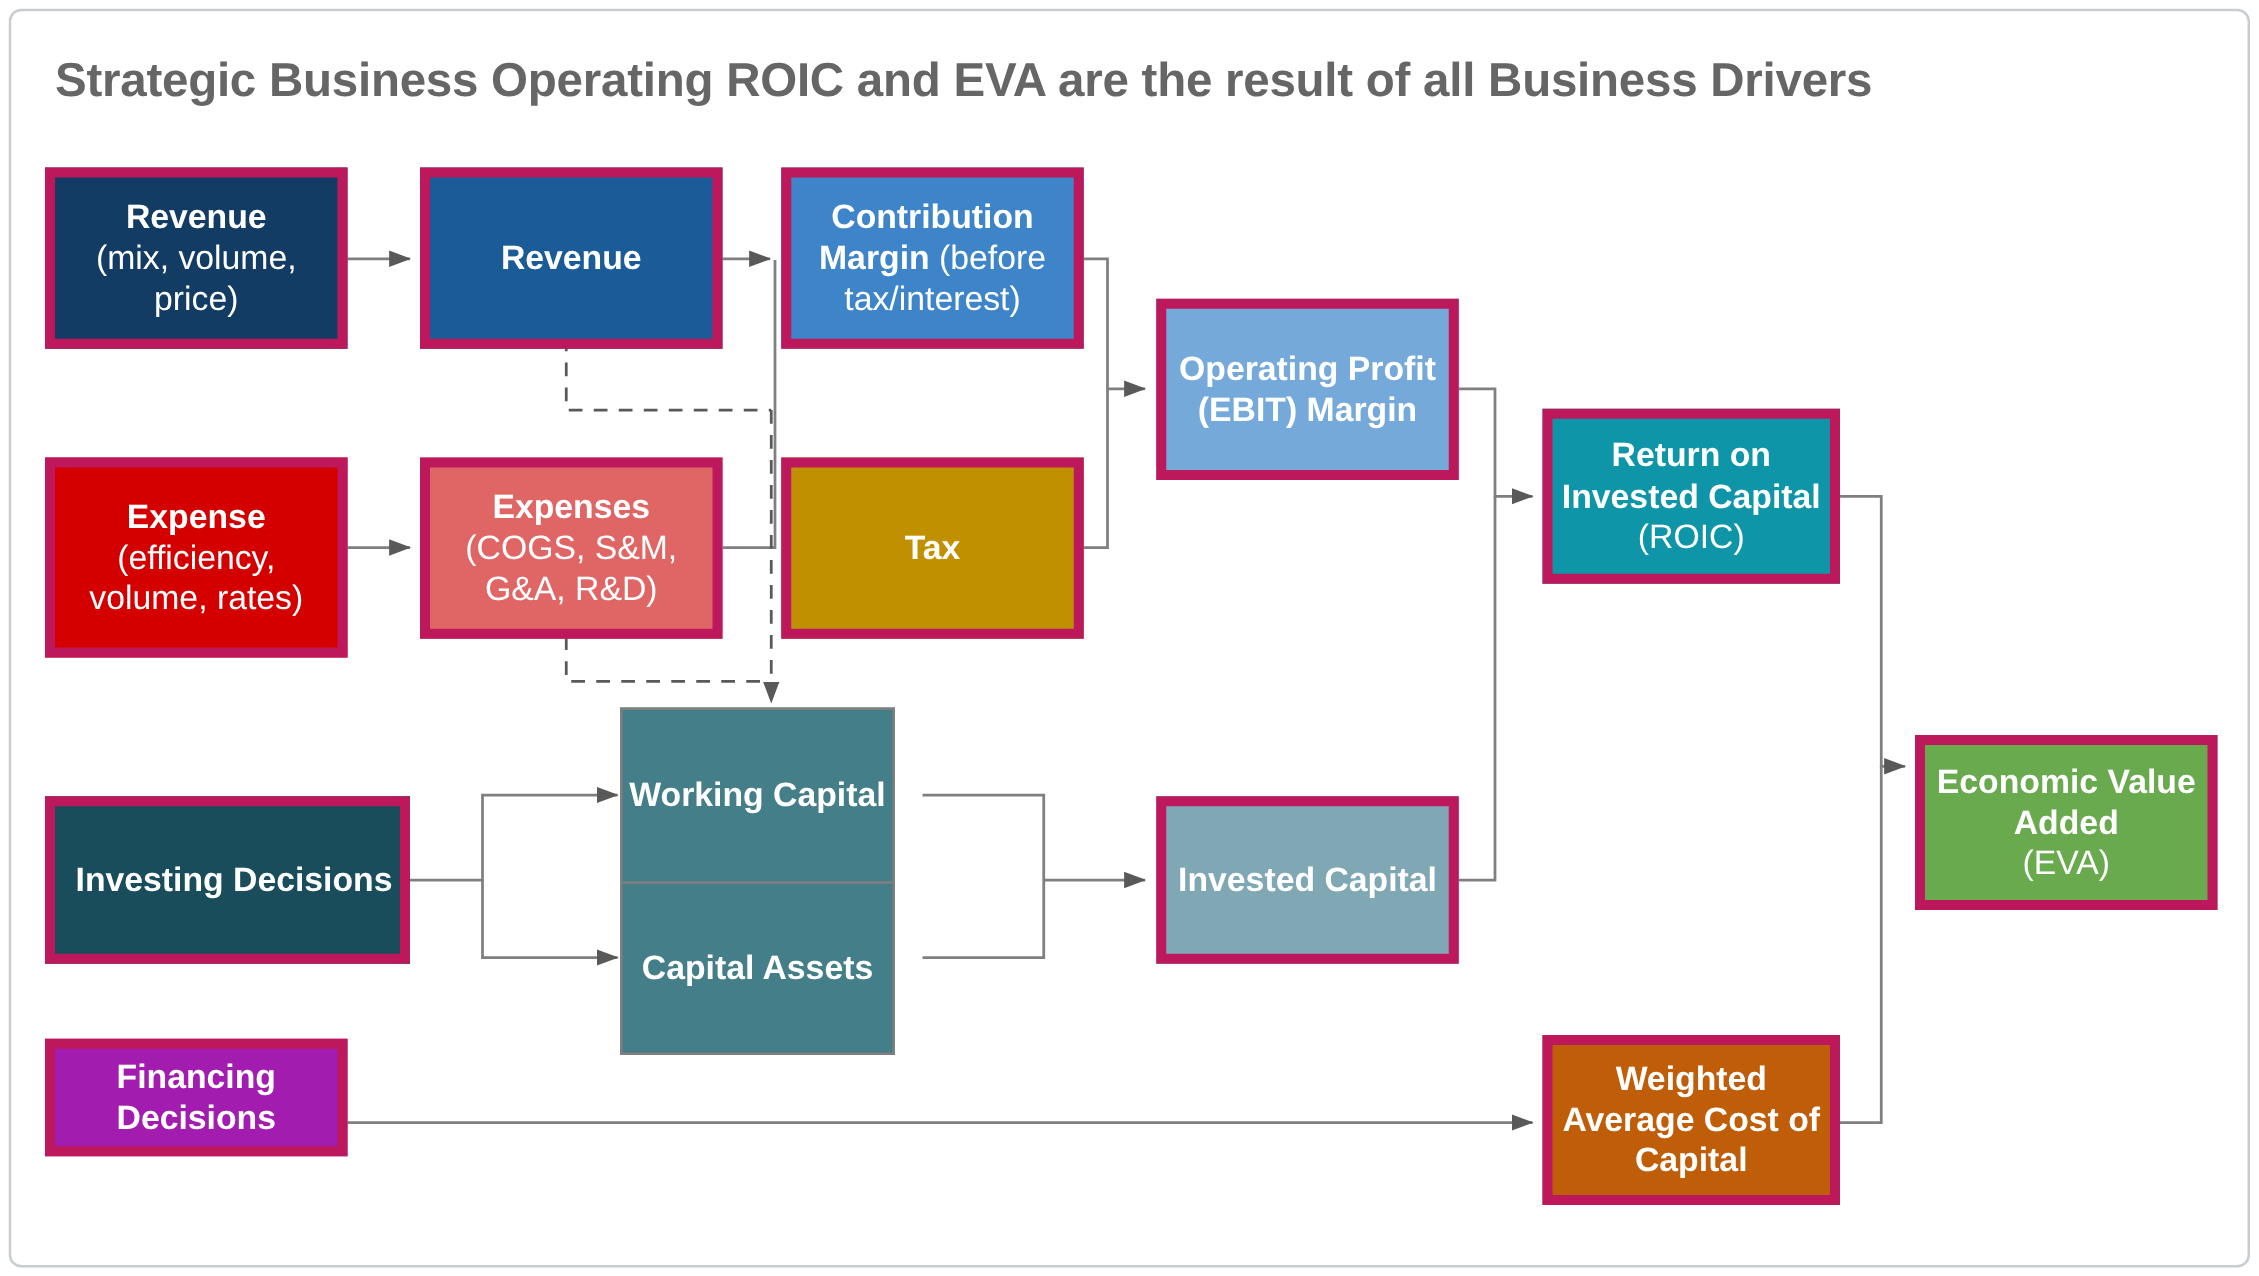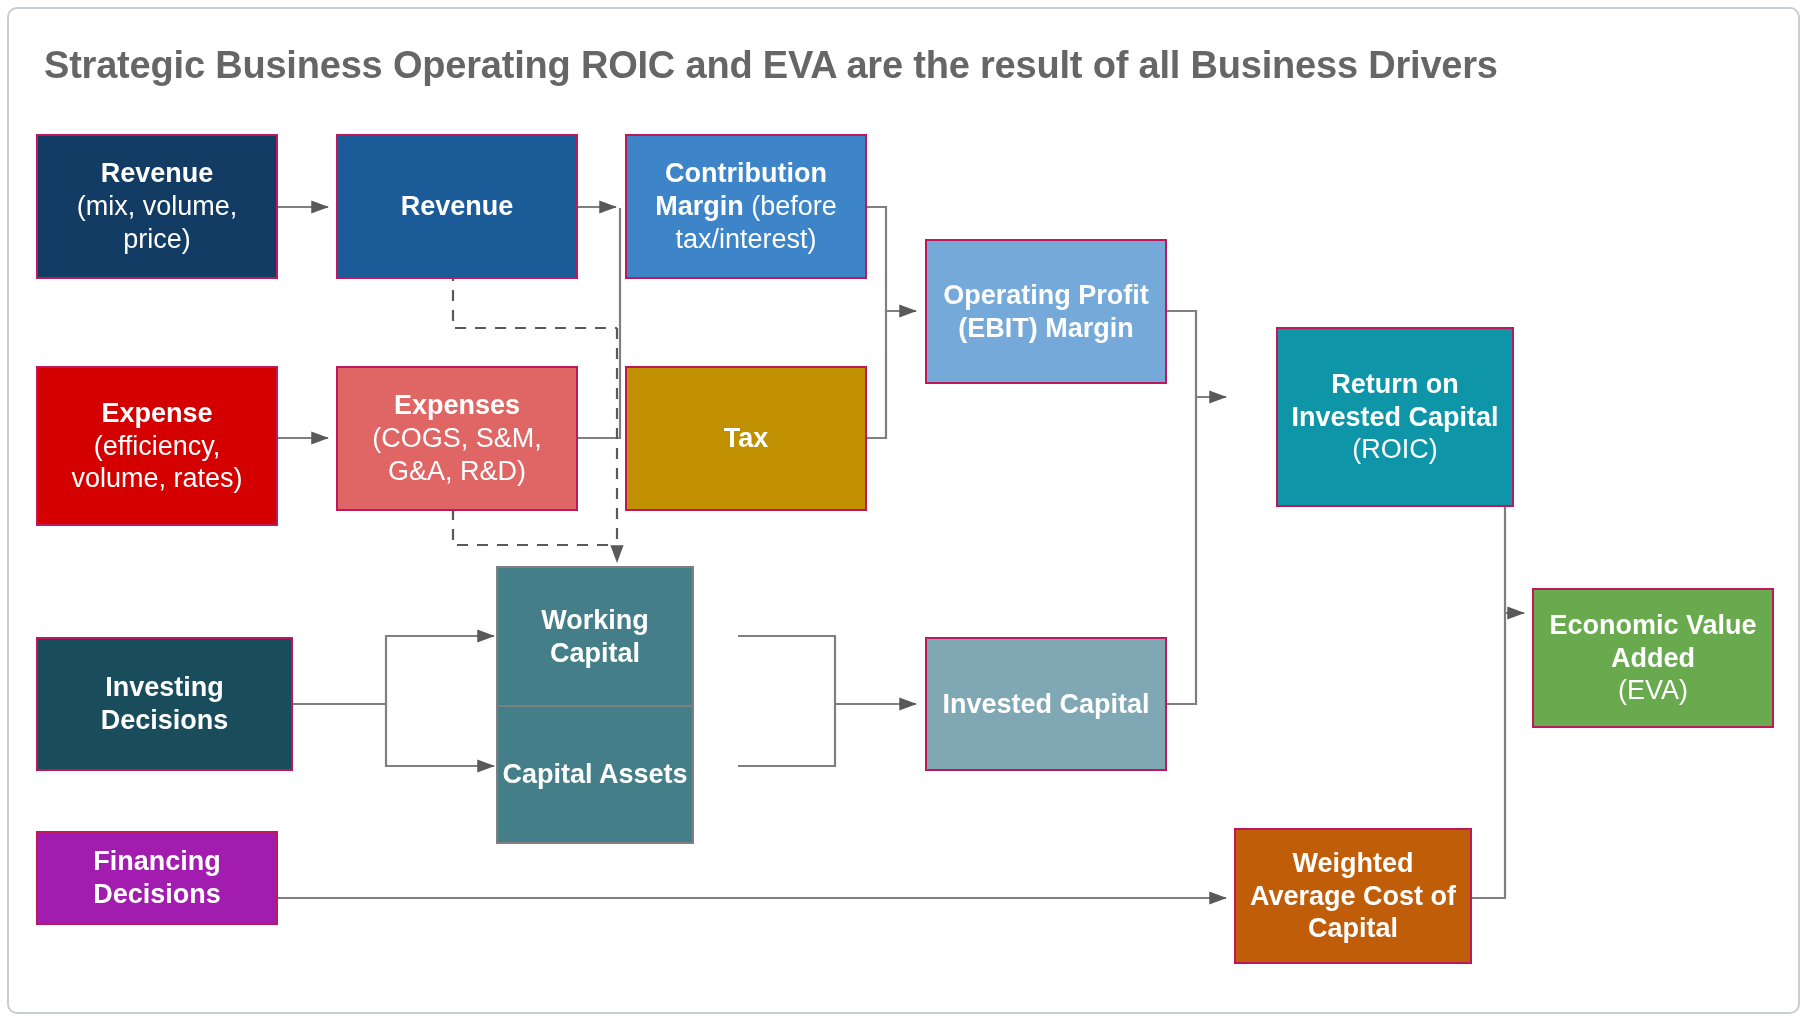--- a/index.html
+++ b/index.html
@@ -44,21 +44,21 @@
     position: absolute;
     left: 0;
     top: 0;
     width: 1807px;
     height: 1021px;
     pointer-events: none;
   }
   .node {
     position: absolute;
     box-sizing: border-box;
-    border: 2px solid #be185d;
+    border: 8px solid #be185d;
     display: flex;
     align-items: center;
     justify-content: center;
     text-align: center;
     color: #ffffff;
     line-height: 1.22;
     padding: 2px 6px;
     font-size: 27px;
   }
   .node .t {
@@ -149,37 +149,37 @@
   </svg>
 
   <div class="node" style="left:36px; top:134px; width:242px; height:145px; background:#123c64;">
     <span class="t"><span class="b">Revenue</span><br><span class="r">(mix, volume, price)</span></span>
   </div>
 
   <div class="node" style="left:36px; top:366px; width:242px; height:160px; background:#d40000;">
     <span class="t"><span class="b">Expense</span><br><span class="r">(efficiency, volume, rates)</span></span>
   </div>
 
-  <div class="node" style="left:36px; top:637px; width:257px; height:134px; background:#1a4d5c; font-weight:bold;">
+  <div class="node" style="left:36px; top:637px; width:292px; height:134px; background:#1a4d5c; font-weight:bold;text-align:right;">
     <span class="t b">Investing Decisions</span>
   </div>
 
   <div class="node" style="left:36px; top:831px; width:242px; height:94px; background:#a21caf; font-weight:bold;">
     <span class="t b">Financing Decisions</span>
   </div>
 
   <div class="node" style="left:336px; top:134px; width:242px; height:145px; background:#1a5b98; font-weight:bold;">
     <span class="t b">Revenue</span>
   </div>
 
   <div class="node" style="left:336px; top:366px; width:242px; height:145px; background:#e06666;">
     <span class="t"><span class="b">Expenses</span><br><span class="r">(COGS, S&amp;M, G&amp;A, R&amp;D)</span></span>
   </div>
 
-  <div class="stack" style="left:496px; top:566px; width:198px; height:278px;">
+  <div class="stack" style="left:496px; top:566px; width:220px; height:278px;">
     <div class="half">
       <span class="t">Working Capital</span>
     </div>
     <div class="half bottom">
       <span class="t">Capital Assets</span>
     </div>
   </div>
 
   <div class="node" style="left:625px; top:134px; width:242px; height:145px; background:#3d85c8;">
     <span class="t"><span class="b">Contribution Margin</span> <span class="r">(before tax/interest)</span></span>
@@ -190,21 +190,21 @@
   </div>
 
   <div class="node" style="left:925px; top:239px; width:242px; height:145px; background:#74a9da; font-weight:bold;">
     <span class="t b">Operating Profit (EBIT) Margin</span>
   </div>
 
   <div class="node" style="left:925px; top:637px; width:242px; height:134px; background:#80a8b4; font-weight:bold;">
     <span class="t b">Invested Capital</span>
   </div>
 
-  <div class="node" style="left:1234px; top:327px; width:238px; height:180px; background:#0e96a8;margin-left:42px;">
+  <div class="node" style="left:1234px; top:327px; width:238px; height:140px; background:#0e96a8;">
     <span class="t"><span class="b">Return on Invested Capital</span> <span class="r">(ROIC)</span></span>
   </div>
 
   <div class="node" style="left:1234px; top:828px; width:238px; height:136px; background:#bf5d08; font-weight:bold;">
     <span class="t b">Weighted Average Cost of Capital</span>
   </div>
 
   <div class="node" style="left:1532px; top:543px; width:242px; height:140px; background:#6aaa4f;margin-top:45px;">
     <span class="t"><span class="b">Economic Value Added</span><br><span class="r">(EVA)</span></span>
   </div>

